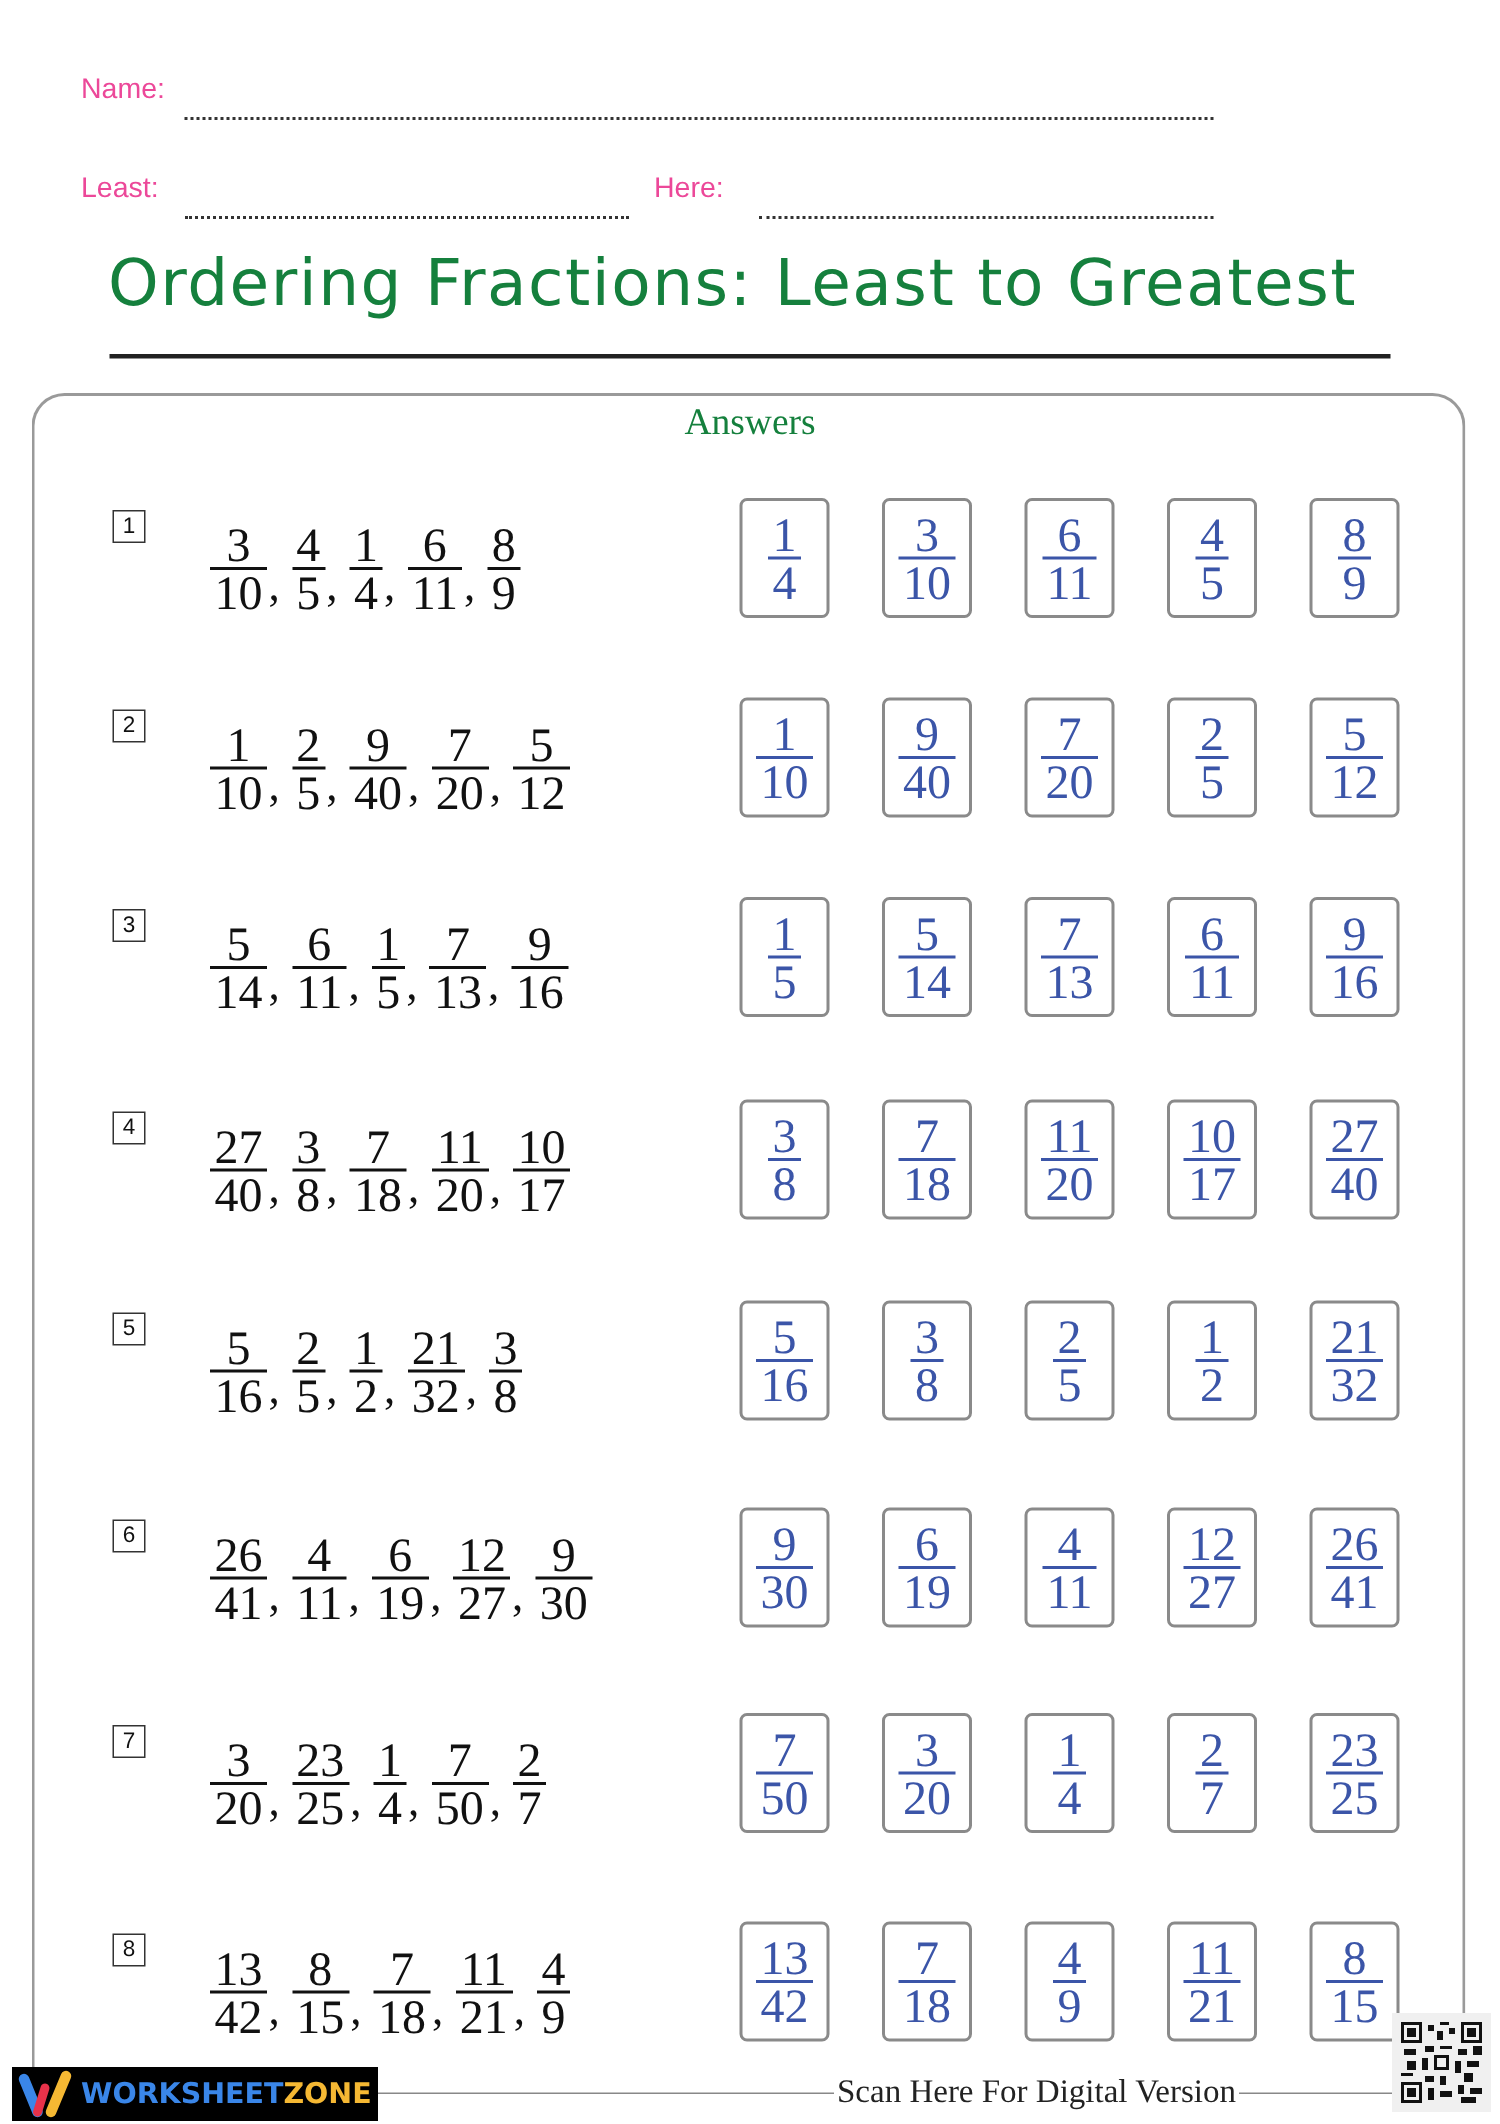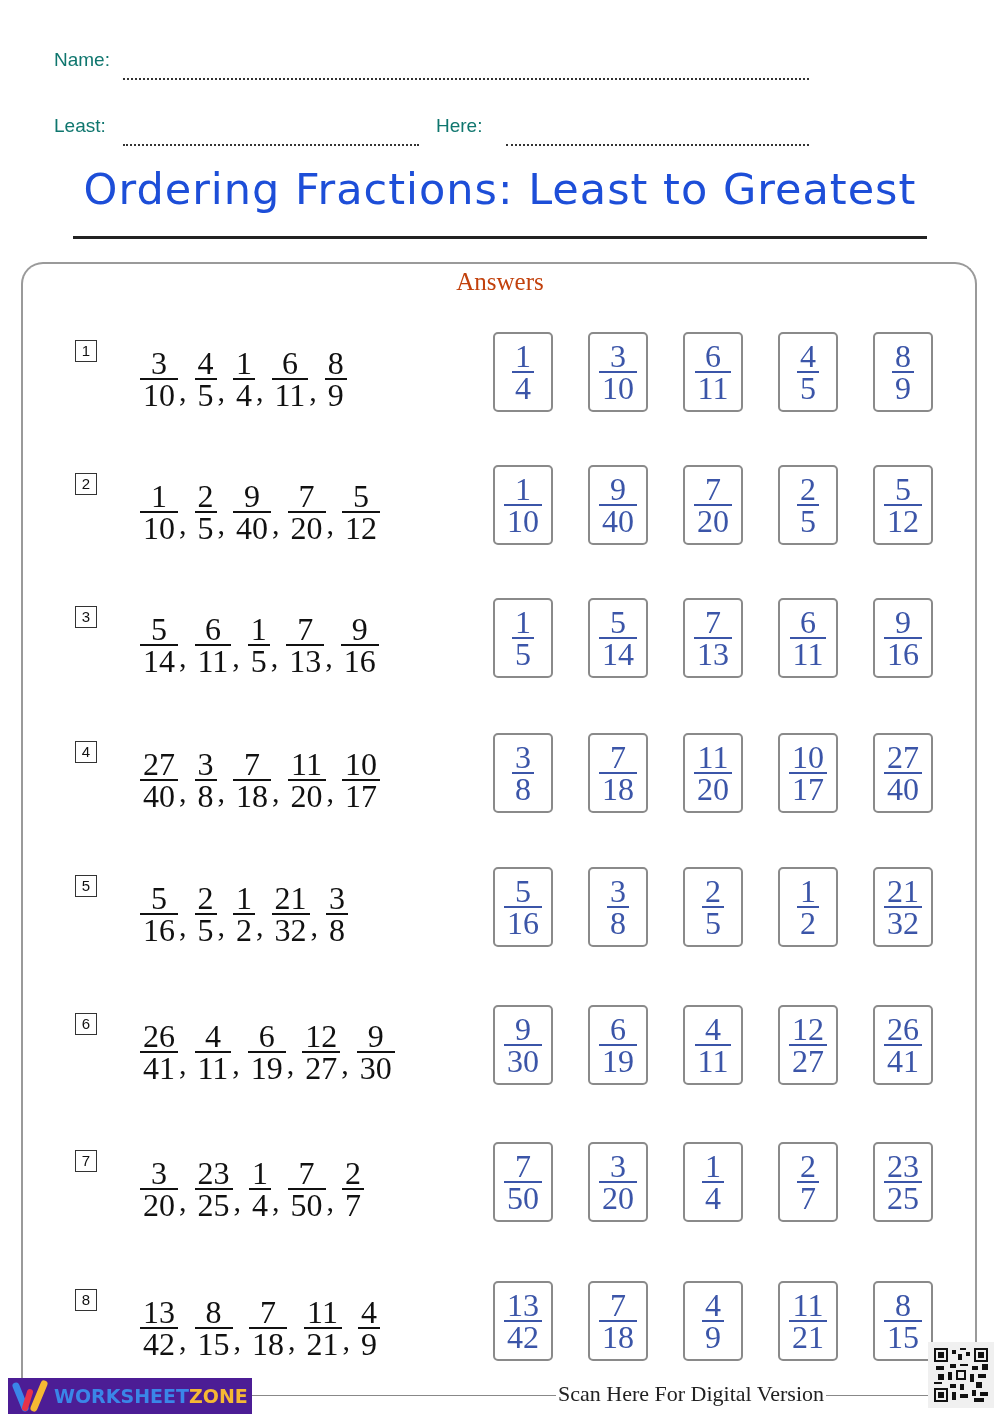--- a/index.html
+++ b/index.html
@@ -1,49 +1,49 @@
 <!DOCTYPE html>
 <html><head>
 <meta charset="utf-8">
 <style>
   * { box-sizing: border-box; margin: 0; padding: 0; }
   html, body { width: 1000px; height: 1416px; background: #ffffff; overflow: hidden; }
   body { position: relative; font-family: "Liberation Sans", sans-serif; color: #111; }
 
-  .label { position: absolute; font-family: "Liberation Sans", sans-serif; font-size: 19px; color: #0f766e; }
+  .label { position: absolute; font-family: "Liberation Sans", sans-serif; font-size: 19px; color: #ec4899; }
   .dotline { position: absolute; height: 0; border-bottom: 2px dotted #333; }
 
-  .title { position: absolute; left: 72px; top: 164px; width: 856px; text-align: center;
-           font-family: "DejaVu Sans", sans-serif; font-size: 43px; letter-spacing: 1px; color: #1d4ed8; white-space: nowrap; }
+  .title { position: absolute; left: 72px; top: 164px; width: 856px; text-align: left;
+           font-family: "DejaVu Sans", sans-serif; font-size: 43px; letter-spacing: 1px; color: #15803d; white-space: nowrap; }
   .title-rule { position: absolute; left: 73px; top: 236px; width: 854px; height: 3px; background: #222; }
 
   .panel { position: absolute; left: 21px; top: 262px; width: 956px; height: 1140px;
            border: 2px solid #9a9a9a; border-bottom: none; border-radius: 22px 22px 0 0; }
   .answers-heading { position: absolute; left: 0; top: 268px; width: 1000px; text-align: center;
-           font-family: "Liberation Serif", serif; font-size: 25px; color: #c2410c; }
+           font-family: "Liberation Serif", serif; font-size: 25px; color: #15803d; }
 
   .row { position: absolute; left: 0; width: 1000px; height: 90px; }
   .qnum { position: absolute; left: 75px; top: 0; width: 22px; height: 22px; border: 1.5px solid #333;
           font-family: "Liberation Sans", sans-serif; font-size: 15px; line-height: 19px; text-align: center; color: #111; }
 
   .problem { position: absolute; left: 140px; top: 8px; display: flex; align-items: center; }
   .pitem { display: flex; align-items: flex-end; margin-right: 8px; }
   .frac { display: inline-flex; flex-direction: column; align-items: center;
           font-family: "Liberation Serif", serif; font-size: 32px; line-height: 30px; }
   .frac .num { padding: 0 3px; }
   .frac .den { border-top: 2px solid currentColor; padding: 0 3px; }
   .comma { font-family: "Liberation Serif", serif; font-size: 30px; line-height: 30px; margin-left: 1px; margin-bottom: 4px; }
 
   .answers { position: absolute; left: 493px; top: -8px; display: flex; }
   .abox { width: 60px; height: 80px; border: 2px solid #8a8a8a; border-radius: 5px; margin-right: 35px;
           display: flex; align-items: center; justify-content: center; color: #3b55a8; }
   .abox .frac { font-size: 32px; line-height: 30px; }
 
   .footer-line { position: absolute; left: 250px; top: 1395px; width: 700px; height: 0; border-bottom: 1.5px solid #888; }
-  .logo { position: absolute; left: 8px; top: 1378px; display: flex; align-items: center; background: #4c1d95; padding-right: 4px; }
+  .logo { position: absolute; left: 8px; top: 1378px; display: flex; align-items: center; background: #000000; padding-right: 4px; }
   .logo-mark { width: 46px; height: 36px; position: relative; }
   .logo-text { font-family: "DejaVu Sans", sans-serif; font-weight: bold; font-size: 19px; letter-spacing: 0px; }
   .logo-text .w { color: #3a86e8; }
   .logo-text .z { color: #f5b833; }
   .scan-text { position: absolute; left: 556px; top: 1381px; font-family: Liberation Serif, serif; font-size: 22px; color: #222; background: #fff; padding: 0 2px; }
   .qr { position: absolute; left: 928px; top: 1342px; width: 66px; height: 66px; background: #f0f0f0; padding: 6px; }
 </style>
 </head>
 <body>
 

